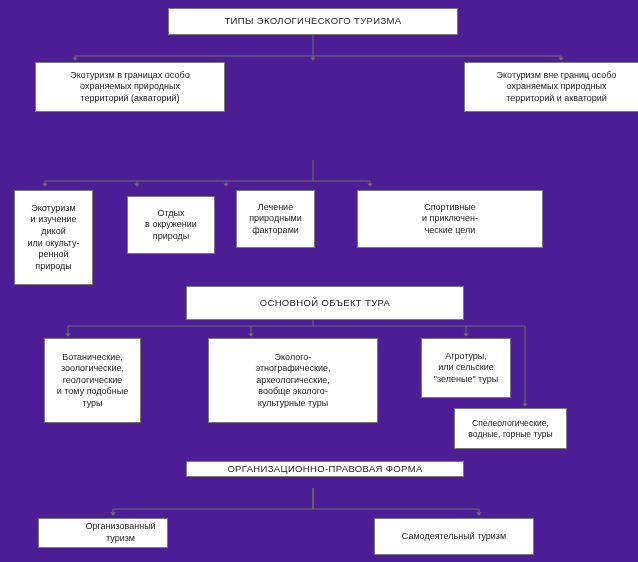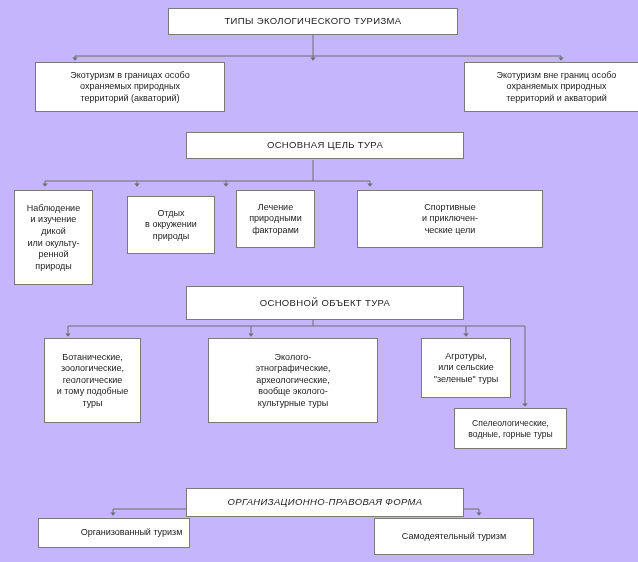--- a/index.html
+++ b/index.html
@@ -1,17 +1,17 @@
 <!DOCTYPE html>
 <html><head>
 <meta charset="utf-8">
 <style>
   html,body{margin:0;padding:0;background:#ffffff;}
   body{width:638px;height:562px;font-family:"Liberation Sans","DejaVu Sans",sans-serif;}
-  #diagram{position:relative;width:638px;height:562px;overflow:hidden;background:#c4b5fd;}
+  #diagram{position:relative;width:638px;height:562px;overflow:hidden;background:#4c1d95;}
   svg.connectors{position:absolute;left:0;top:0;width:638px;height:562px;}
   .node{
     position:absolute;
     box-sizing:border-box;
     border:1px solid #7a7a7a;
     background:#ffffff;
     display:flex;
     align-items:center;
     justify-content:center;
     text-align:center;
@@ -68,23 +68,22 @@
   <div class="node header-node" style="left:168px;top:8px;width:290px;height:27px;">ТИПЫ ЭКОЛОГИЧЕСКОГО ТУРИЗМА</div>
 
   <div class="node leaf-node" style="left:17px;top:62px;width:190px;height:50px;margin-left:18px;">Экотуризм в границах особо
 охраняемых природных
 территорий (акваторий)</div>
 
   <div class="node leaf-node" style="left:464px;top:62px;width:185px;height:50px;">Экотуризм вне границ особо
 охраняемых природных
 территорий и акваторий</div>
 
-  <div class="node header-node" style="left:186px;top:132px;width:278px;height:27px;">ОСНОВНАЯ ЦЕЛЬ ТУРА</div>
 
-  <div class="node leaf-node" style="left:14px;top:190px;width:79px;height:95px;">Наблюдение
+  <div class="node leaf-node" style="left:14px;top:190px;width:79px;height:95px;">Экотуризм
 и изучение
 дикой
 или окульту-
 ренной
 природы</div>
 
   <div class="node leaf-node" style="left:127px;top:196px;width:88px;height:58px;">Отдых
 в окружении
 природы</div>
 
@@ -110,19 +109,19 @@
 вообще эколого-
 культурные туры</div>
 
   <div class="node leaf-node" style="left:421px;top:338px;width:90px;height:60px;">Агротуры,
 или сельские
 "зеленые" туры</div>
 
   <div class="node leaf-small" style="left:421px;top:408px;width:113px;height:41px;margin-left:33px;">Спелеологические,
 водные, горные туры</div>
 
-  <div class="node header-node" style="left:186px;top:488px;width:278px;height:29px;font-style:italic;">ОРГАНИЗАЦИОННО-ПРАВОВАЯ ФОРМА</div>
+  <div class="node header-node" style="left:186px;top:461px;width:278px;height:16px;">ОРГАНИЗАЦИОННО-ПРАВОВАЯ ФОРМА</div>
 
-  <div class="node leaf-node" style="left:38px;top:518px;width:152px;height:30px;padding-left:35px;">Организованный туризм</div>
+  <div class="node leaf-node" style="left:38px;top:518px;width:130px;height:30px;padding-left:35px;">Организованный туризм</div>
 
   <div class="node leaf-node" style="left:374px;top:518px;width:160px;height:37px;">Самодеятельный туризм</div>
 
 </div>
 
 </body></html>

